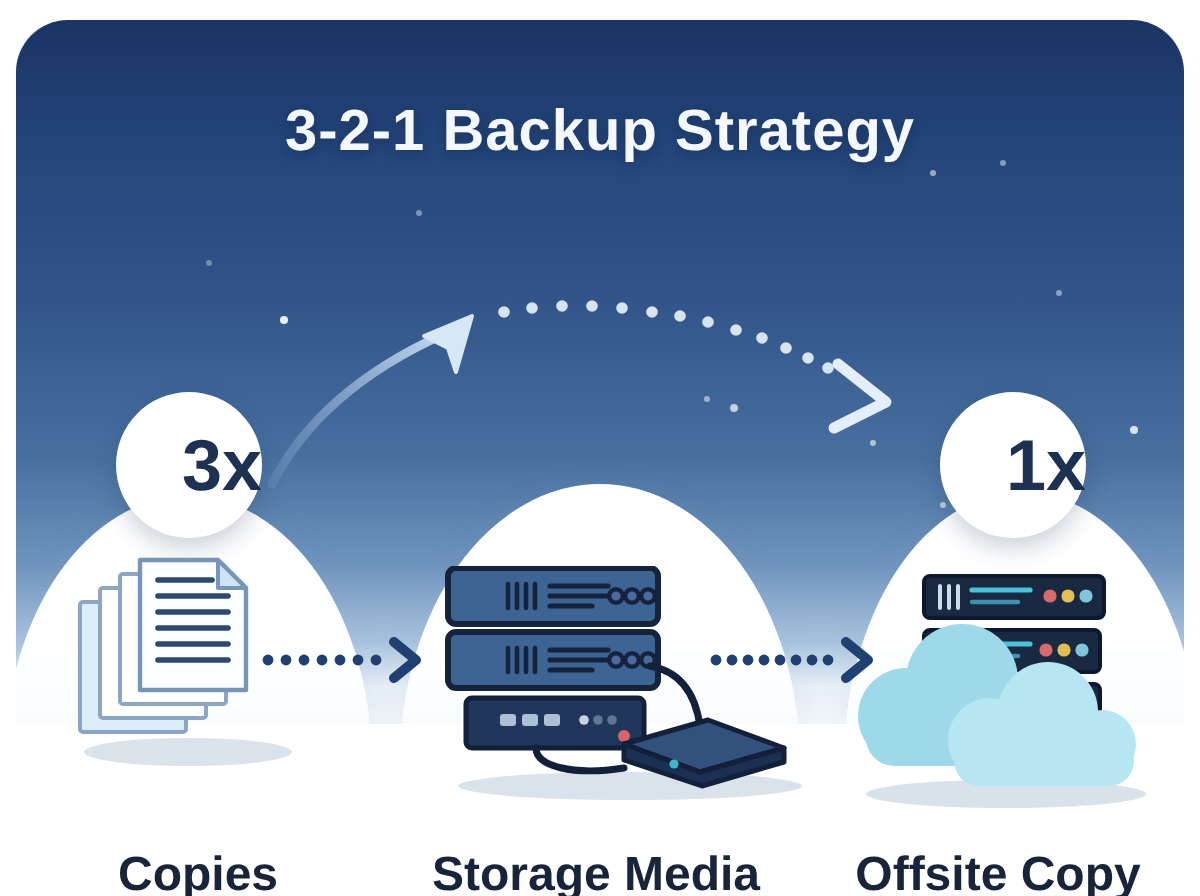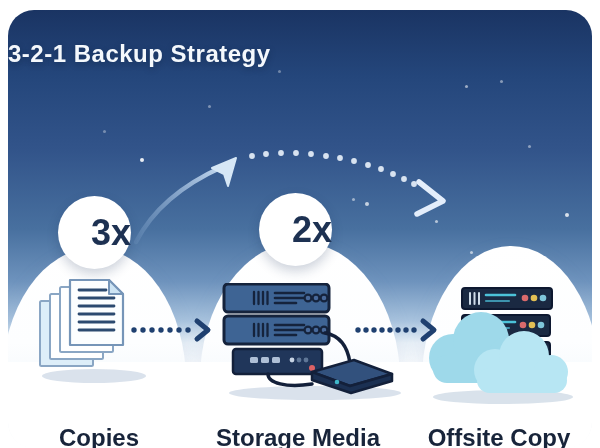--- a/index.html
+++ b/index.html
@@ -8,22 +8,22 @@
 
   .card {
     position:absolute; left:8px; top:10px; width:584px; height:438px;
     border-radius:26px; overflow:hidden;
     background:linear-gradient(180deg,
       #1a3463 0%, #24467b 15%, #32548a 32%, #48709f 50%,
       #6e93bd 62%, #a8c3de 71%, #e8f0f7 76%, #ffffff 83%, #ffffff 100%);
   }
 
   .title {
-    position:absolute; left:0; top:30px; width:100%;
-    text-align:left; font-size:24px; font-weight:700; letter-spacing:0.5px;
+    position:absolute; left:0; top:40px; width:100%;
+    text-align:center; font-size:29px; font-weight:700; letter-spacing:0.5px;
     color:#f4f8fc; text-shadow:0 2px 6px rgba(10,25,50,0.35);
   }
 
   .star { position:absolute; background:#ffffff; border-radius:50%; }
 
   .dome {
     position:absolute;
     background:linear-gradient(180deg,#ffffff 0%,#fdfeff 55%,#eef5fa 100%);
     border-radius:50% 50% 0 0 / 78% 78% 0 0;
     box-shadow:0 12px 22px rgba(150,175,205,0.22);
@@ -111,22 +111,22 @@
     <div class="dome d1"></div>
     <div class="dome d2"></div>
     <div class="dome d3"></div>
     <div class="white-band"></div>
 
     <div class="title">3-2-1 Backup Strategy</div>
 
     <div class="badge b1">
         <span>3x</span>
       </div>
-    <div class="badge b2">
-        <span>2x</span>
+    <div class="badge b3">
+        <span>1x</span>
       </div>
 
     <div class="icon-wrap icon-docs">
       <svg viewBox="0 0 110 112" width="110" height="112">
         <ellipse cx="58" cy="104" rx="52" ry="7" fill="rgba(140,165,195,0.32)"></ellipse>
         <rect x="4" y="29" width="53" height="65" fill="#ddeef9" stroke="#8aa6c4" stroke-width="2" rx="1.5"></rect>
         <rect x="14" y="22" width="53" height="65" fill="#ffffff" stroke="#8aa6c4" stroke-width="2" rx="1.5"></rect>
         <rect x="24" y="15" width="53" height="65" fill="#ffffff" stroke="#8aa6c4" stroke-width="2" rx="1.5"></rect>
         <path d="M34,8 L73,8 L87,22 L87,73 L34,73 Z" fill="#fcfeff" stroke="#7695b8" stroke-width="2.2" stroke-linejoin="round"></path>
         <path d="M73,8 L87,22 L73,22 Z" fill="#cde4f4" stroke="#7695b8" stroke-width="2" stroke-linejoin="round"></path>

